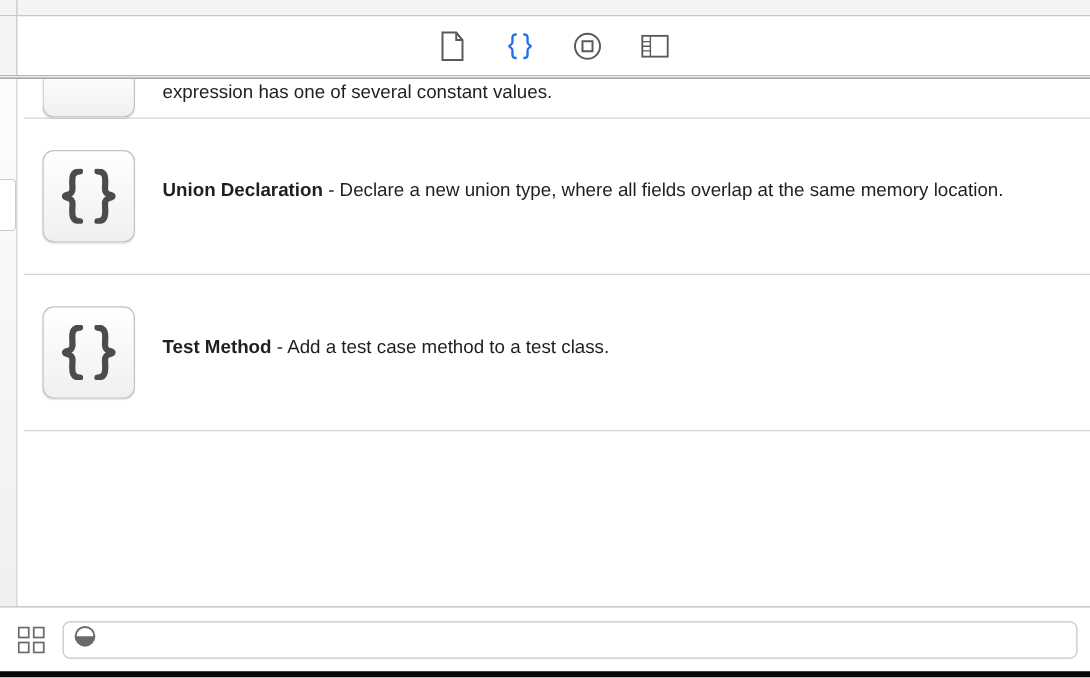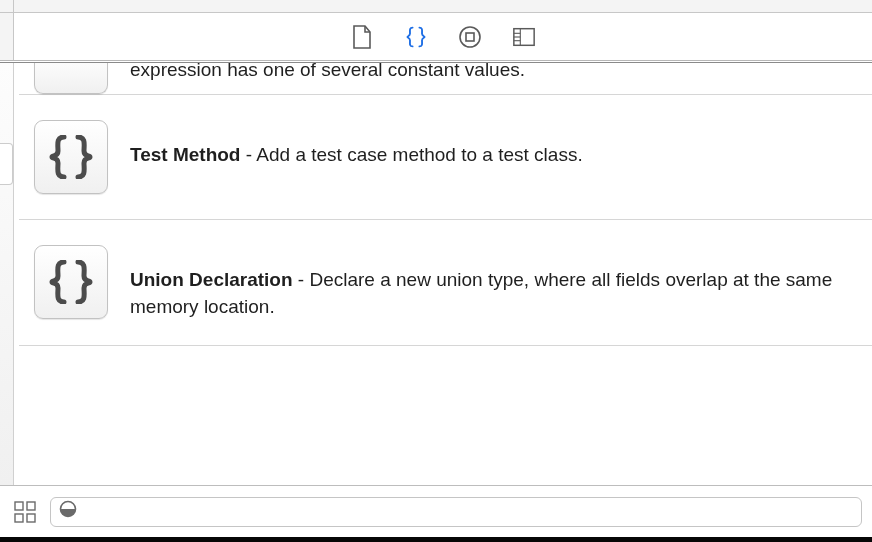--- a/index.html
+++ b/index.html
@@ -119,21 +119,21 @@
     border-top:none;
     border-radius:0 0 9px 9px;
     overflow:hidden;
     padding-top:0;
     margin-top:-2px;
   }
   .row-text {
     flex:1;
     line-height: 1.4;
     padding-top: 22px;
-    font-size: 19px;
+    font-size: 15px;
   }
   .row.cut .row-text {
     padding-top: 0;
     padding-bottom: 10px;
   }
   .row-title { font-weight: 700; }
   .row-desc { font-weight: 400; color:#1f1f1f; }
   .braces-svg { color:#4c4c4c; }
 
   
@@ -229,33 +229,33 @@
         </div>
 
         <div class="row">
           <div class="icon-box">
             <svg class="braces-svg" width="50" height="44" viewBox="0 0 50 44">
               <path d="M18 2 C10 2 12 10 12 16 C12 22 6 20 6 22 C6 24 12 22 12 28 C12 34 10 42 18 42" stroke="currentColor" stroke-width="5" fill="none" stroke-linecap="round"></path>
               <path d="M32 2 C40 2 38 10 38 16 C38 22 44 20 44 22 C44 24 38 22 38 28 C38 34 40 42 32 42" stroke="currentColor" stroke-width="5" fill="none" stroke-linecap="round"></path>
             </svg>
           </div>
           <div class="row-text">
-            <span class="row-title">Test Method</span><span class="row-desc"> - Add a test case method to a test class.</span>
+            <span class="row-title">Union Declaration</span><span class="row-desc"> - Declare a new union type, where all fields overlap at the same memory location.</span>
           </div>
         </div>
 
         <div class="row">
           <div class="icon-box">
             <svg class="braces-svg" width="50" height="44" viewBox="0 0 50 44">
               <path d="M18 2 C10 2 12 10 12 16 C12 22 6 20 6 22 C6 24 12 22 12 28 C12 34 10 42 18 42" stroke="currentColor" stroke-width="5" fill="none" stroke-linecap="round"></path>
               <path d="M32 2 C40 2 38 10 38 16 C38 22 44 20 44 22 C44 24 38 22 38 28 C38 34 40 42 32 42" stroke="currentColor" stroke-width="5" fill="none" stroke-linecap="round"></path>
             </svg>
           </div>
           <div class="row-text">
-            <span class="row-title">Union Declaration</span><span class="row-desc"> - Declare a new union type, where all fields overlap at the same memory location.</span>
+            <span class="row-title">Test Method</span><span class="row-desc"> - Add a test case method to a test class.</span>
           </div>
         </div>
 
 
       </div>
     </div>
   </div>
 
   <div class="bottom-bar">
     <div class="grid-btn">

